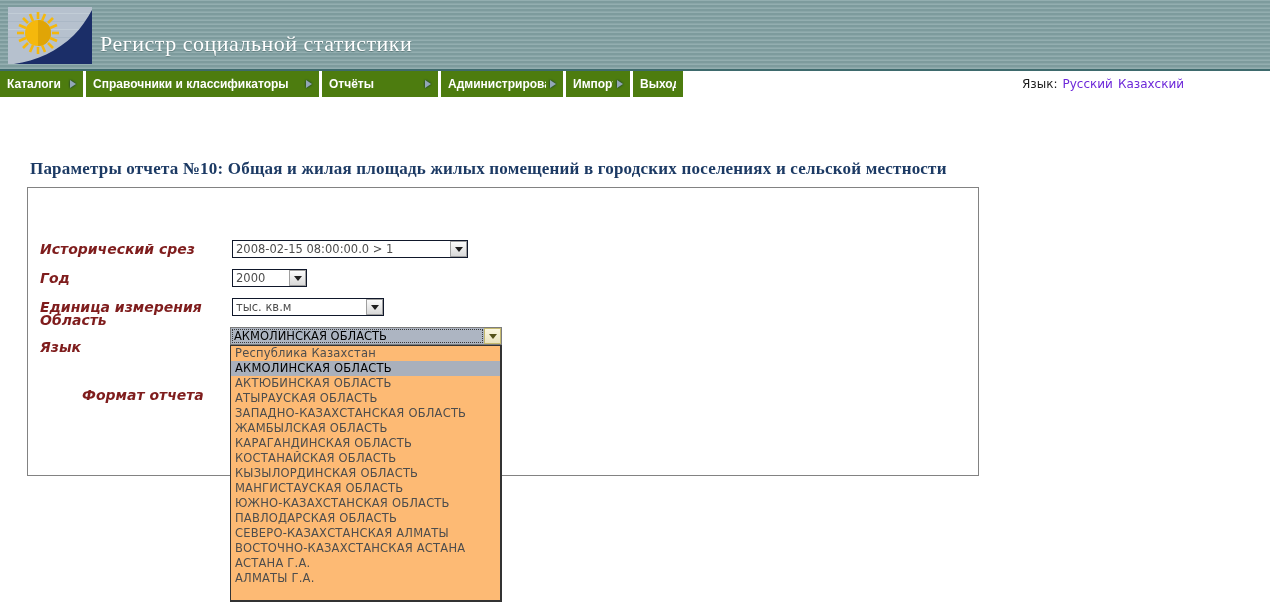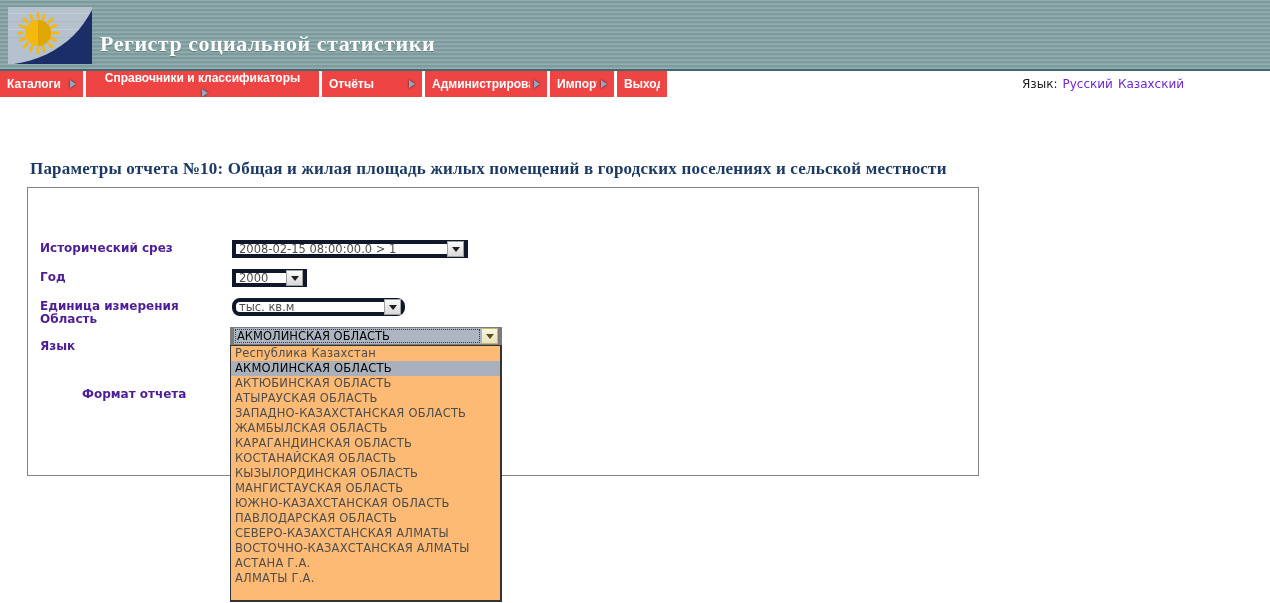--- a/index.html
+++ b/index.html
@@ -17,39 +17,39 @@
       #93aeb0 0px,#93aeb0 1px,#7d9b9d 1px,#7d9b9d 3px,#8aa6a8 3px,#8aa6a8 4px);
     border-bottom:2px solid #3e6a6d;
   }
   .logo{
     position:absolute;left:8px;top:7px;width:84px;height:57px;
     background:#b6c1ce;cursor:pointer;
   }
   .banner-title{
     position:absolute;left:100px;top:31px;
     font-family:"Liberation Serif","DejaVu Serif",serif;
-    font-weight:bold;font-size:22px;letter-spacing:0.5px;color:#ffffff;
+    font-weight:normal;font-size:22px;letter-spacing:0.5px;color:#ffffff;
     text-shadow:0 1px 1px rgba(40,70,72,.45);white-space:nowrap;
   }
   
   .menubar{
     position:absolute;left:0;top:71px;width:1270px;height:26px;
     display:flex;gap:3px;background:#ffffff;
   }
   .menu-item{
-    height:26px;background:#ef4444;color:#ffffff;
+    height:26px;background:#4d7c0f;color:#ffffff;
     font-family:"Liberation Sans",sans-serif;font-weight:bold;font-size:12px;
     display:flex;align-items:center;justify-content:space-between;
     padding:0 7px;box-sizing:border-box;overflow:hidden;white-space:nowrap;
     cursor:pointer;
     text-align:center;
   }
   .menu-item:nth-child(1){width:83px;}
-  .menu-item:nth-child(2){width:233px;flex-direction:column;}
-  .menu-item:nth-child(3){width:100px;}
+  .menu-item:nth-child(2){width:233px;}
+  .menu-item:nth-child(3){width:116px;}
   .menu-item:nth-child(4){width:122px;}
   .menu-item:nth-child(5){width:64px;}
   .menu-item:nth-child(6){width:50px;justify-content:flex-start;}
   .menu-label{overflow:hidden;white-space:nowrap;}
   .menu-arrow{
     flex:0 0 auto;width:0;height:0;margin-left:4px;
     border-top:4px solid transparent;border-bottom:4px solid transparent;
     border-left:6px solid #93a7b6;filter:drop-shadow(0 0 1px #08233c);
   }
   
@@ -64,34 +64,35 @@
     font-family:"Liberation Serif","DejaVu Serif",serif;
     font-weight:bold;font-size:17px;letter-spacing:0.2px;color:#1c3a64;
     white-space:nowrap;
   }
   
   .panel{
     position:absolute;left:27px;top:187px;width:952px;height:289px;
     border:1px solid #828282;background:#ffffff;box-sizing:border-box;
   }
   .f-label{
-    position:absolute;left:40px;font-weight:bold;font-size:12px;color:#4c1d95;
+    position:absolute;left:40px;font-weight:bold;font-size:14px;color:#7f1d1d;
     white-space:nowrap;
+    font-style:italic;
   }
   #lbl-hist{top:241px;} #lbl-year{top:270px;} #lbl-unit{top:299px;}
   #lbl-obl{top:312px;}  #lbl-lang{top:339px;} #lbl-fmt{top:387px;margin-left:42px;}
   
   .select{
     position:absolute;height:18px;background:#ffffff;
-    border:4px solid #0f172a;box-sizing:border-box;
+    border:1px solid #0f172a;box-sizing:border-box;
     display:flex;align-items:center;cursor:pointer;
   }
   #sel-hist{left:232px;top:240px;width:236px;}
   #sel-year{left:232px;top:269px;width:75px;}
-  #sel-unit{left:232px;top:298px;width:173px;border-radius:8px;}
+  #sel-unit{left:232px;top:298px;width:152px;}
   #sel-obl {left:230px;top:327px;width:272px;border-color:#7c7c7c;}
   .sel-value{
     flex:1;font-size:11.5px;color:#4d4d4d;padding:0 3px;
     overflow:hidden;white-space:nowrap;line-height:16px;
   }
   .sel-btn{
     flex:0 0 17px;height:16px;box-sizing:border-box;
     background:linear-gradient(#fbfbfb,#d9d9d9);
     border:1px solid #9f9f9f;
     display:flex;align-items:center;justify-content:center;cursor:pointer;
@@ -236,16 +237,16 @@
   <div class="dd-option">АТЫРАУСКАЯ ОБЛАСТЬ</div>
   <div class="dd-option">ЗАПАДНО-КАЗАХСТАНСКАЯ ОБЛАСТЬ</div>
   <div class="dd-option">ЖАМБЫЛСКАЯ ОБЛАСТЬ</div>
   <div class="dd-option">КАРАГАНДИНСКАЯ ОБЛАСТЬ</div>
   <div class="dd-option">КОСТАНАЙСКАЯ ОБЛАСТЬ</div>
   <div class="dd-option">КЫЗЫЛОРДИНСКАЯ ОБЛАСТЬ</div>
   <div class="dd-option">МАНГИСТАУСКАЯ ОБЛАСТЬ</div>
   <div class="dd-option">ЮЖНО-КАЗАХСТАНСКАЯ ОБЛАСТЬ</div>
   <div class="dd-option">ПАВЛОДАРСКАЯ ОБЛАСТЬ</div>
   <div class="dd-option">СЕВЕРО-КАЗАХСТАНСКАЯ АЛМАТЫ</div>
-  <div class="dd-option">ВОСТОЧНО-КАЗАХСТАНСКАЯ АЛМАТЫ</div>
+  <div class="dd-option">ВОСТОЧНО-КАЗАХСТАНСКАЯ АСТАНА</div>
   <div class="dd-option">АСТАНА Г.А.</div>
   <div class="dd-option">АЛМАТЫ Г.А.</div>
 </div>
 
 </body></html>

